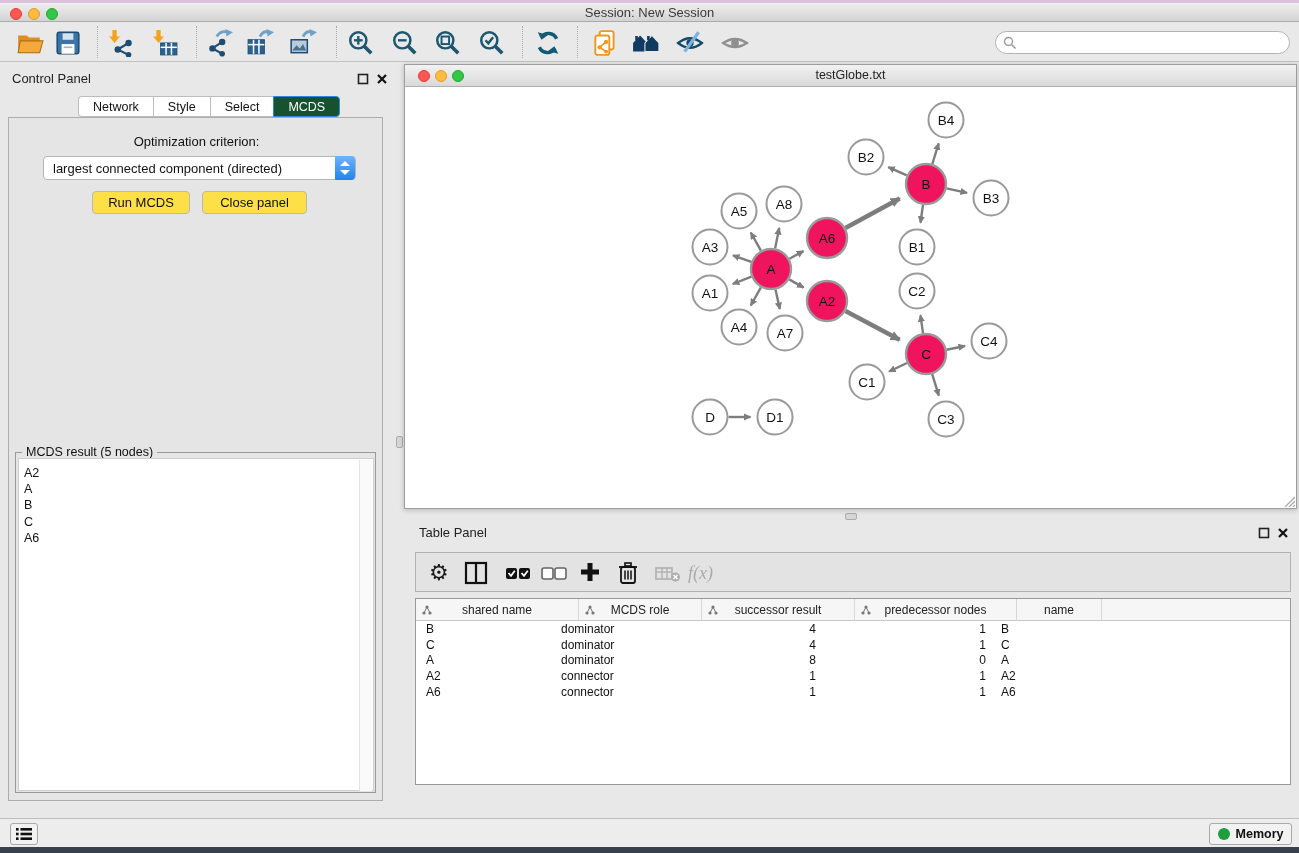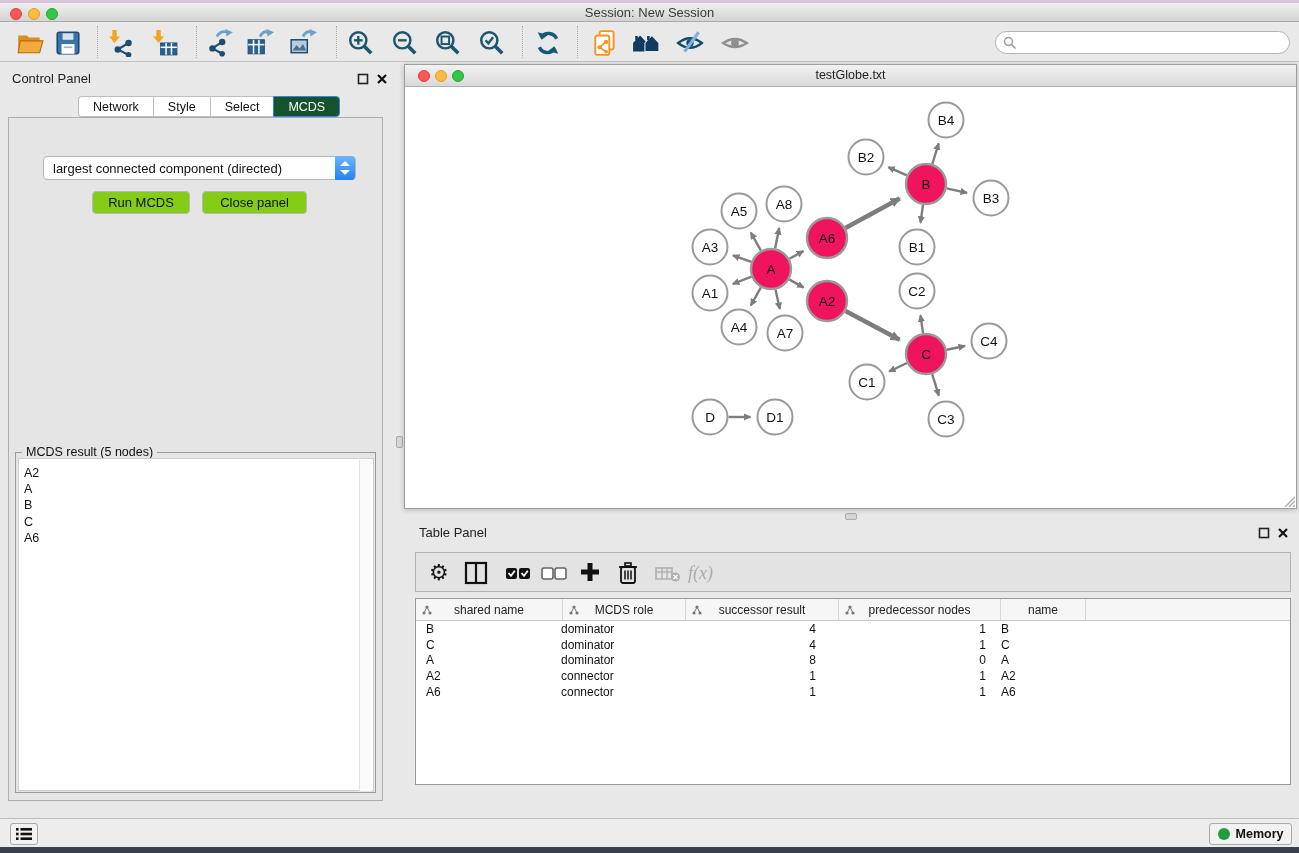--- a/index.html
+++ b/index.html
@@ -44,21 +44,21 @@
   .opt-label { position:absolute; left:0; width:375px; top:16px; text-align:center; font-size:13px; color:#111; }
   .criterion { position:absolute; left:34px; top:38px; width:313px; height:24px; background:#FFF;
     border:1px solid #B5B5B5; border-radius:4px; }
   .criterion .val { position:absolute; left:9px; top:4px; font-size:13px; color:#111; }
   .criterion .stepper { position:absolute; right:0px; top:-1px; width:20px; height:24px; border-radius:0 4px 4px 0;
     background:linear-gradient(#6CB5F9,#2382F0); }
   .criterion .stepper .up { position:absolute; left:5px; top:5px; width:0; height:0;
     border-left:5px solid transparent; border-right:5px solid transparent; border-bottom:5px solid #FFF; }
   .criterion .stepper .dn { position:absolute; left:5px; bottom:5px; width:0; height:0;
     border-left:5px solid transparent; border-right:5px solid transparent; border-top:5px solid #FFF; }
-  .cp-btn { position:absolute; top:73px; height:23px; background:#84cc16; border:1px solid #B9B9B9; border-radius:4px;
+  .cp-btn { position:absolute; top:73px; height:23px; background:#fde047; border:1px solid #B9B9B9; border-radius:4px;
     font-size:13px; color:#111; display:flex; align-items:center; justify-content:center; }
   .mcds-box { position:absolute; left:6px; top:334px; width:361px; height:341px; border:1px solid #9A9A9A; background:#E5E5E5; }
   .mcds-box .legend { position:absolute; left:6px; top:-8px; background:#E5E5E5; padding:0 4px; font-size:12.5px; color:#111; }
   .mcds-list { position:absolute; left:2px; top:5px; width:356px; height:333px; background:#FFF; border:1px solid #CFCFCF; }
   .mcds-list .scroll { position:absolute; right:1px; top:1px; width:13px; height:331px; background:#FAFAFA; border-left:1px solid #E4E4E4; }
   .mcds-item { font-size:12.5px; color:#111; line-height:16.2px; padding-left:5px; }
 
   
   .split-knob { position:absolute; background:#D6D6D6; border:1px solid #ADADAD; border-radius:2px; }
 
@@ -79,21 +79,21 @@
   .tp-title { position:absolute; left:419px; top:525px; font-size:13px; color:#222; }
   .tp-toolbar { position:absolute; left:415px; top:552px; width:876px; height:40px; background:#E3E3E3; border:1px solid #B2B2B2; }
   .tp-ico { position:absolute; top:7px; height:26px; display:flex; align-items:center; }
   .gear { font-size:22px; color:#1A1A1A; line-height:26px; }
   .fx { font-family:"Liberation Serif", serif; font-style:italic; font-size:18px; color:#ABABAB; }
   .tbl { position:absolute; left:415px; top:598px; width:876px; height:187px; background:#FFF; border:1px solid #999; }
   .thead { position:absolute; left:0; top:0; width:874px; height:22px; background:#F6F6F6; border-bottom:1px solid #C9C9C9; display:flex; }
   .th { position:relative; height:22px; border-right:1px solid #D6D6D6; font-size:12px; color:#222;
     display:flex; align-items:center; justify-content:center; }
   .th svg { position:absolute; left:6px; top:6px; }
-  .th.c1{width:147px} .th.c2{width:123px} .th.c3{width:153px} .th.c4{width:162px} .th.c5{width:85px}
+  .th.c1{width:163px} .th.c2{width:123px} .th.c3{width:153px} .th.c4{width:162px} .th.c5{width:85px}
   .tbody { position:absolute; left:0; top:23px; width:874px; }
   .trow { display:flex; height:15.7px; line-height:15.7px; font-size:12px; color:#111; }
   .td.c1{width:137px; padding-left:10px;} .td.c2{width:123px; padding-left:8px;}
   .td.c3{width:153px; text-align:right; padding-right:13px;} .td.c4{width:162px; text-align:right; padding-right:5px;}
   .td.c5{width:85px; padding-left:10px;}
   .tp-tabs { position:absolute; left:668px; top:790px; height:22px; display:flex; }
   .tp-tab { height:22px; background:#FFF; border:1px solid #BDBDBD; border-right:none; font-size:12.5px; color:#111;
     display:flex; align-items:center; justify-content:center; padding:0 13px; }
   .tp-tab:first-child { border-radius:5px 0 0 5px; }
   .tp-tab:last-child { border-right:1px solid #BDBDBD; border-radius:0 5px 5px 0; }
@@ -242,20 +242,21 @@
   </svg>
 
   <div class="cp-tabs">
     <div class="cp-tab">Network</div>
     <div class="cp-tab">Style</div>
     <div class="cp-tab">Select</div>
     <div class="cp-tab active">MCDS</div>
   </div>
 
   <div class="cp-body">
+    <div class="opt-label">Optimization criterion:</div>
     <div class="criterion">
       <span class="val">largest connected component (directed)</span>
       <span class="stepper">
           <span class="up"></span>
           <span class="dn"></span>
         </span>
     </div>
     <div class="cp-btn" style="left:83px; width:98px;">Run MCDS</div>
     <div class="cp-btn" style="left:193px; width:105px;">Close panel</div>
 

